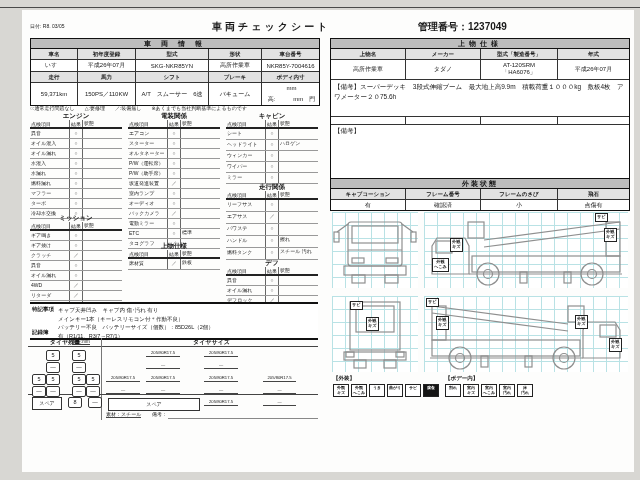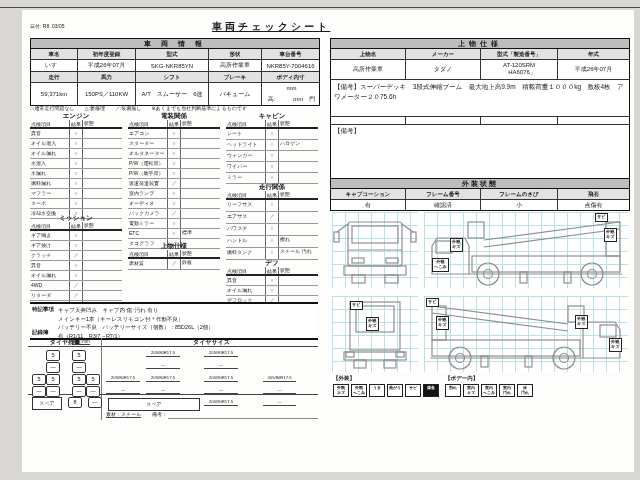--- a/index.html
+++ b/index.html
@@ -7,21 +7,21 @@
        font-family:"Liberation Sans","DejaVu Sans",sans-serif;color:#1a1a1a;}
   #root{position:relative;width:640px;height:480px;}
   .page{position:absolute;left:22px;top:10px;width:612px;height:462px;background:#fdfdfc;}
   .topline{position:absolute;left:0;top:7px;width:640px;height:1px;background:#4a4a4a;}
   .abs{position:absolute;}
   .b{font-weight:bold;}
   .c{text-align:center;}
   .u{border-bottom:1px solid #444;}
   
   .date{font-size:5px;}
-  .title{font-size:10px;font-weight:bold;letter-spacing:3px;text-decoration:underline;}
+  .title{font-size:10px;font-weight:bold;letter-spacing:3px;}
   .ctrl{font-size:10px;font-weight:bold;}
   
   .tbl{position:absolute;border:1.5px solid #111;background:#fff;}
   .bar{background:#bdbdbd;border-bottom:1px solid #111;font-size:7px;font-weight:bold;
        text-align:center;letter-spacing:4px;line-height:9px;height:9px;}
   .trow{display:flex;}
   .trow>div{border-right:1px solid #333;overflow:hidden;}
   .trow>div:last-child{border-right:none;}
   .hrow>div{background:#e2e2e2;font-size:5.5px;font-weight:bold;text-align:center;
             line-height:10px;height:10px;border-bottom:1px solid #333;}
@@ -80,20 +80,21 @@
 </style>
 </head>
 <body>
 
 <div id="root">
   <div class="page"></div>
   <div class="topline"></div>
 
   <span class="abs date" style="left:30px;top:23px;">日付: R8. 03/05</span>
   <span class="abs title" style="left:212px;top:20px;">車両チェックシート</span>
+  <span class="abs ctrl" style="left:418px;top:20px;">管理番号：1237049</span>
 
   <div class="tbl" style="left:30px;top:38px;width:288px;">
     <div class="bar">車 両 情 報</div>
     <div class="trow hrow">
       <div style="width:46px;">車名</div>
       <div style="width:57px;">初年度登録</div>
       <div style="width:72px;">型式</div>
       <div style="width:52px;">形状</div>
       <div style="flex:1;">車台番号</div>
     </div>

